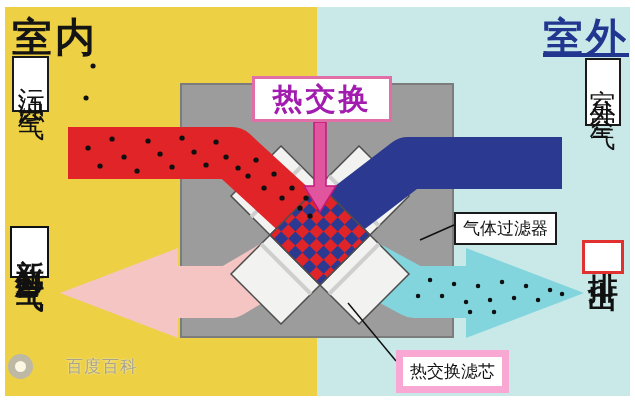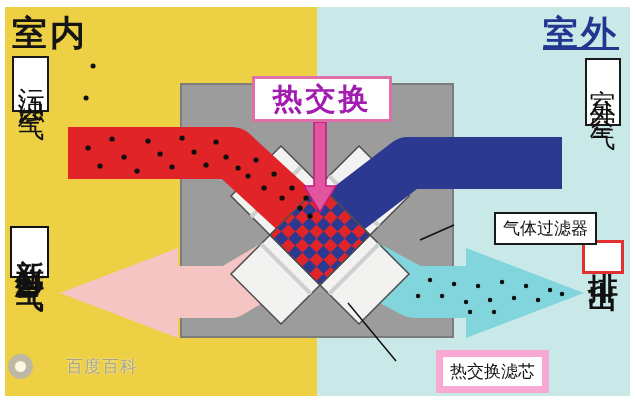--- a/index.html
+++ b/index.html
@@ -2,33 +2,33 @@
 <html><head>
 <meta charset="utf-8">
 <style>
   html,body{margin:0;padding:0;background:#fff;}
   #stage{position:relative;width:635px;height:403px;background:#fff;overflow:hidden;
          font-family:"Liberation Sans","DejaVu Sans",sans-serif;}
   .bg{position:absolute;top:7px;bottom:7px;}
   #bg-indoor{left:5px;width:312px;background:#EDD044;}
   #bg-outdoor{left:317px;width:313px;background:#C9E9E8;}
   #diagram{position:absolute;left:0;top:0;}
-  .region-label{position:absolute;font-size:35px;font-weight:bold;letter-spacing:3px;}
+  .region-label{position:absolute;font-size:40px;font-weight:bold;letter-spacing:3px;}
   #label-indoor{left:12px;top:10px;color:#141414;}
   #label-outdoor{left:543px;top:10px;color:#20368F;text-decoration:underline;}
   .vlabel{position:absolute;background:#fff;writing-mode:vertical-rl;text-orientation:upright;
           color:#111;text-align:center;line-height:1;}
   #vlabel-dirty{left:12px;top:56px;font-size:27px;letter-spacing:9px;padding:8px 3px;border:2px solid #1a1a1a;}
   #vlabel-fresh{left:10px;top:226px;font-size:29px;font-weight:bold;letter-spacing:8px;padding:8px 3px;border:2.5px solid #111;}
   #vlabel-outdoor-air{left:585px;top:58px;font-size:26px;letter-spacing:12px;padding:8px 3px;border:2px solid #1a1a1a;}
   #vlabel-exhaust{left:582px;top:240px;font-size:30px;font-weight:bold;letter-spacing:8px;padding:6px 3px;border:3px solid #E03030;}
   #heat-exchange-box{position:absolute;left:252px;top:76px;width:134px;height:40px;background:#fff;
           border:3px solid #E06FA8;color:#a21caf;font-size:30px;font-weight:bold;letter-spacing:3px;
           display:flex;align-items:center;justify-content:center;}
-  .callout{position:absolute;background:#fff;font-size:17px;color:#111;padding:3px 7px;white-space:nowrap;margin-left:40px;}
+  .callout{position:absolute;background:#fff;font-size:17px;color:#111;padding:3px 7px;white-space:nowrap;}
   #gas-filter-box{left:454px;top:212px;border:2px solid #1a1a1a;}
   #core-box{left:396px;top:350px;border:7px solid #f9a8d4;}
   #watermark{position:absolute;left:8px;top:354px;display:flex;align-items:center;gap:5px;opacity:.85;}
   #watermark .logo{width:25px;height:25px;border-radius:50%;background:#b5b5b5;position:relative;}
   #watermark .logo::after{content:"";position:absolute;left:7px;top:7px;width:11px;height:11px;border-radius:50%;background:#fff;}
   #watermark .wm-text{font-size:17px;color:#9a9a9a;text-shadow:0 0 2px #fff;letter-spacing:1px;margin-left:28px;}
 </style>
 </head>
 <body>
 

